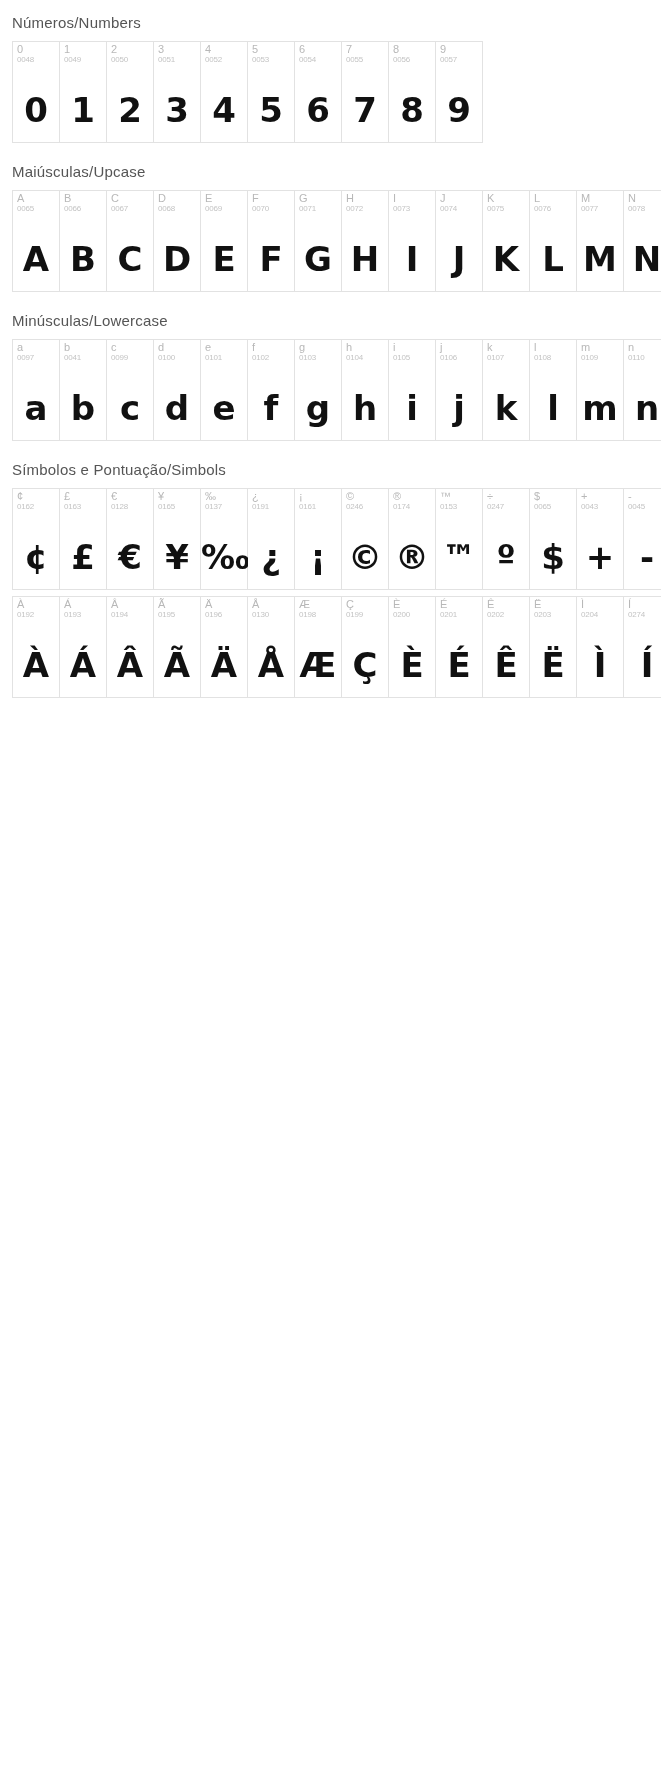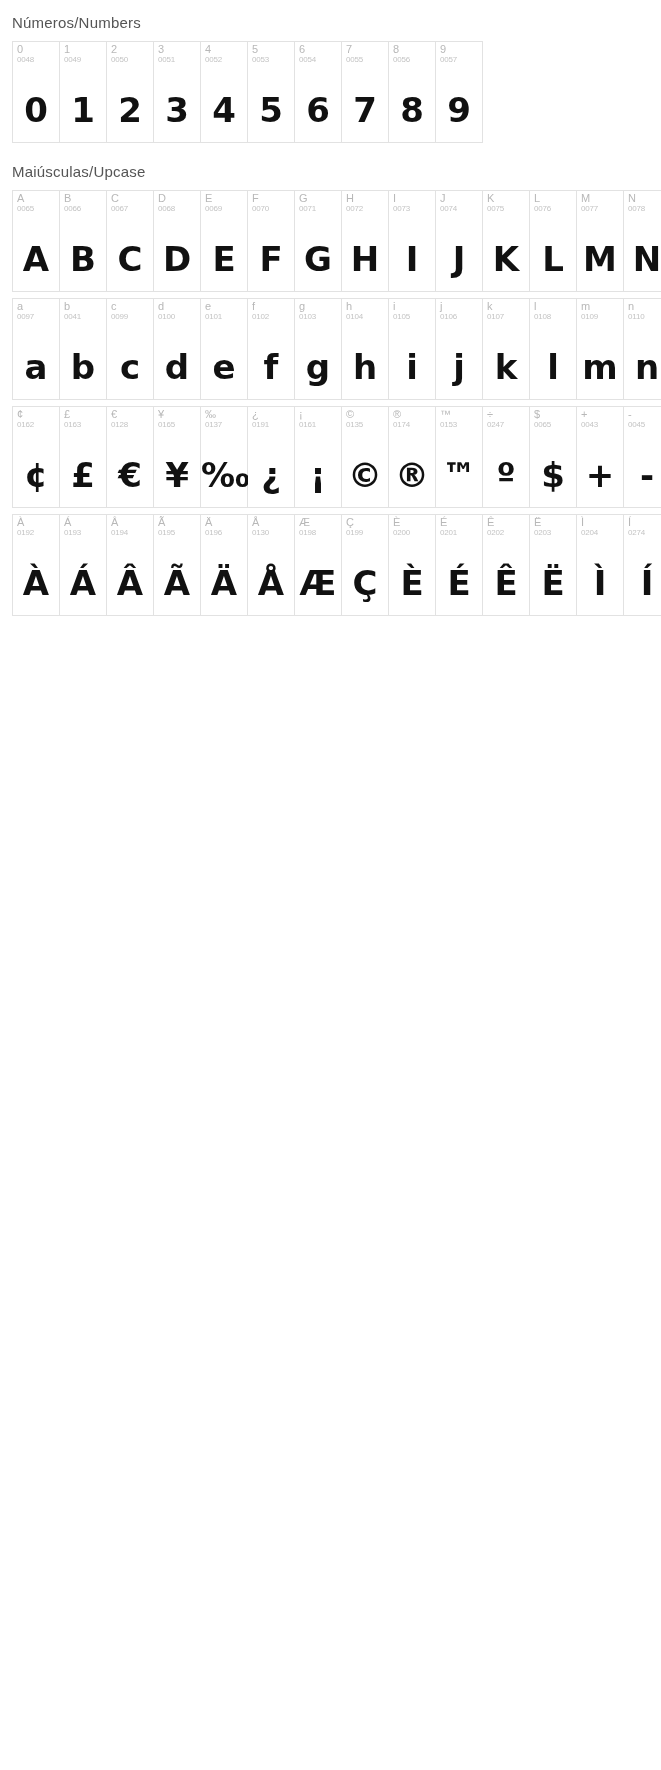--- a/index.html
+++ b/index.html
@@ -194,20 +194,21 @@
           <span class="ch-glyph">M</span>
         </div>
         <div class="cell">
           <span class="ch-label">N</span>
           <span class="ch-code">0078</span>
           <span class="ch-glyph">N</span>
         </div>
       </div>
     </div>
     <div class="section">
+      <div class="section-title">Minúsculas/Lowercase</div>
       <div class="grid">
         <div class="cell">
           <span class="ch-label">a</span>
           <span class="ch-code">0097</span>
           <span class="ch-glyph">a</span>
         </div>
         <div class="cell">
           <span class="ch-label">b</span>
           <span class="ch-code">0041</span>
           <span class="ch-glyph">b</span>
@@ -264,100 +265,101 @@
         </div>
         <div class="cell">
           <span class="ch-label">m</span>
           <span class="ch-code">0109</span>
           <span class="ch-glyph">m</span>
         </div>
         <div class="cell">
           <span class="ch-label">n</span>
           <span class="ch-code">0110</span>
           <span class="ch-glyph">n</span>
+        </div>
+      </div>
+    </div>
+    <div class="section">
+      <div class="section-title">Símbolos e Pontuação/Simbols</div>
+      <div class="grid">
+        <div class="cell">
+          <span class="ch-label">¢</span>
+          <span class="ch-code">0162</span>
+          <span class="ch-glyph">¢</span>
+        </div>
+        <div class="cell">
+          <span class="ch-label">£</span>
+          <span class="ch-code">0163</span>
+          <span class="ch-glyph">£</span>
+        </div>
+        <div class="cell">
+          <span class="ch-label">€</span>
+          <span class="ch-code">0128</span>
+          <span class="ch-glyph">€</span>
+        </div>
+        <div class="cell">
+          <span class="ch-label">¥</span>
+          <span class="ch-code">0165</span>
+          <span class="ch-glyph">¥</span>
+        </div>
+        <div class="cell">
+          <span class="ch-label">‰</span>
+          <span class="ch-code">0137</span>
+          <span class="ch-glyph">‰</span>
+        </div>
+        <div class="cell">
+          <span class="ch-label">¿</span>
+          <span class="ch-code">0191</span>
+          <span class="ch-glyph">¿</span>
+        </div>
+        <div class="cell">
+          <span class="ch-label">¡</span>
+          <span class="ch-code">0161</span>
+          <span class="ch-glyph">¡</span>
+        </div>
+        <div class="cell">
+          <span class="ch-label">©</span>
+          <span class="ch-code">0246</span>
+          <span class="ch-glyph">©</span>
+        </div>
+        <div class="cell">
+          <span class="ch-label">®</span>
+          <span class="ch-code">0174</span>
+          <span class="ch-glyph">®</span>
+        </div>
+        <div class="cell">
+          <span class="ch-label">™</span>
+          <span class="ch-code">0153</span>
+          <span class="ch-glyph">™</span>
+        </div>
+        <div class="cell">
+          <span class="ch-label">÷</span>
+          <span class="ch-code">0247</span>
+          <span class="ch-glyph">º</span>
+        </div>
+        <div class="cell">
+          <span class="ch-label">$</span>
+          <span class="ch-code">0065</span>
+          <span class="ch-glyph">$</span>
+        </div>
+        <div class="cell">
+          <span class="ch-label">+</span>
+          <span class="ch-code">0043</span>
+          <span class="ch-glyph">+</span>
+        </div>
+        <div class="cell">
+          <span class="ch-label">-</span>
+          <span class="ch-code">0045</span>
+          <span class="ch-glyph">-</span>
         </div>
       </div>
     </div>
     <div class="section">
       <div class="grid">
         <div class="cell">
-          <span class="ch-label">¢</span>
-          <span class="ch-code">0162</span>
-          <span class="ch-glyph">¢</span>
-        </div>
-        <div class="cell">
-          <span class="ch-label">£</span>
-          <span class="ch-code">0163</span>
-          <span class="ch-glyph">£</span>
-        </div>
-        <div class="cell">
-          <span class="ch-label">€</span>
-          <span class="ch-code">0128</span>
-          <span class="ch-glyph">€</span>
-        </div>
-        <div class="cell">
-          <span class="ch-label">¥</span>
-          <span class="ch-code">0165</span>
-          <span class="ch-glyph">¥</span>
-        </div>
-        <div class="cell">
-          <span class="ch-label">‰</span>
-          <span class="ch-code">0137</span>
-          <span class="ch-glyph">‰</span>
-        </div>
-        <div class="cell">
-          <span class="ch-label">¿</span>
-          <span class="ch-code">0191</span>
-          <span class="ch-glyph">¿</span>
-        </div>
-        <div class="cell">
-          <span class="ch-label">¡</span>
-          <span class="ch-code">0161</span>
-          <span class="ch-glyph">¡</span>
-        </div>
-        <div class="cell">
-          <span class="ch-label">©</span>
-          <span class="ch-code">0135</span>
-          <span class="ch-glyph">©</span>
-        </div>
-        <div class="cell">
-          <span class="ch-label">®</span>
-          <span class="ch-code">0174</span>
-          <span class="ch-glyph">®</span>
-        </div>
-        <div class="cell">
-          <span class="ch-label">™</span>
-          <span class="ch-code">0153</span>
-          <span class="ch-glyph">™</span>
-        </div>
-        <div class="cell">
-          <span class="ch-label">÷</span>
-          <span class="ch-code">0247</span>
-          <span class="ch-glyph">º</span>
-        </div>
-        <div class="cell">
-          <span class="ch-label">$</span>
-          <span class="ch-code">0065</span>
-          <span class="ch-glyph">$</span>
-        </div>
-        <div class="cell">
-          <span class="ch-label">+</span>
-          <span class="ch-code">0043</span>
-          <span class="ch-glyph">+</span>
-        </div>
-        <div class="cell">
-          <span class="ch-label">-</span>
-          <span class="ch-code">0045</span>
-          <span class="ch-glyph">-</span>
-        </div>
-      </div>
-    </div>
-    <div class="section">
-      <div class="grid">
-        <div class="cell">
           <span class="ch-label">À</span>
           <span class="ch-code">0192</span>
           <span class="ch-glyph">À</span>
         </div>
         <div class="cell">
           <span class="ch-label">Á</span>
           <span class="ch-code">0193</span>
           <span class="ch-glyph">Á</span>
         </div>
         <div class="cell">

